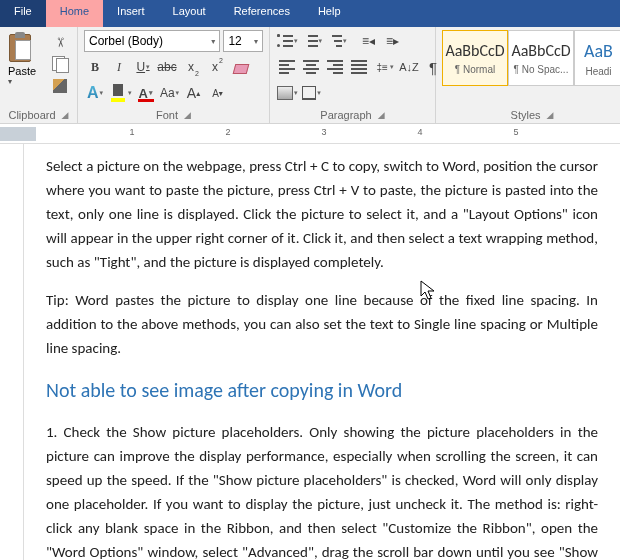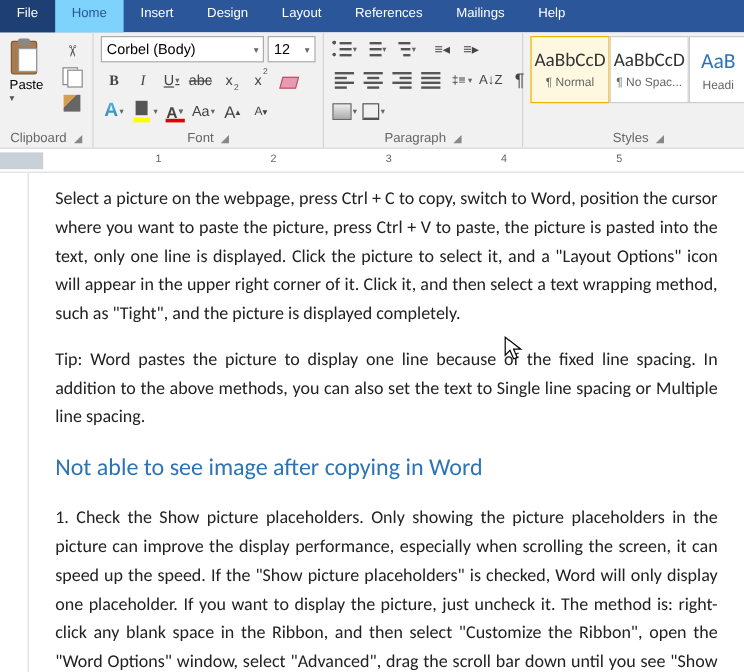--- a/index.html
+++ b/index.html
@@ -1,20 +1,20 @@
 <!DOCTYPE html>
 <html><head>
 <meta charset="utf-8">
 <style>
 *{margin:0;padding:0;box-sizing:border-box}
 body{font-family:"Segoe UI",Arial,sans-serif;font-size:12px;width:620px;height:560px;overflow:hidden;background:#fff}
 .menubar{display:flex;background:#2b579a;color:#fff;height:27px;align-items:stretch}
 .menubar .tab{padding:5px 14px;font-size:11px;cursor:pointer}
 .menubar .tab.file{background:#1e3f73}
-.menubar .tab.active{background:#7dd3fc;color:#2b579a}
+.menubar .tab.active{background:#fca5a5;color:#2b579a}
 .ribbon{display:flex;background:#f1f1f1;border-bottom:1px solid #d4d4d4;height:97px}
 .group{display:flex;flex-direction:column;border-right:1px solid #d4d4d4;padding:3px 6px 0 6px}
 .group-body{flex:1;display:flex;flex-direction:column;gap:4px}
 .group-label{text-align:center;color:#666;font-size:11px;padding:2px 0;display:flex;justify-content:center;align-items:center;gap:6px}
 .launcher{font-size:9px;color:#888;cursor:pointer}
 .row{display:flex;gap:2px;align-items:center}
 .btn{display:inline-flex;align-items:center;justify-content:center;min-width:22px;height:22px;cursor:pointer;border:1px solid transparent;color:#444}
 .sel{border:1px solid #ababab;background:#fff;height:22px;padding:0 4px;display:flex;align-items:center;justify-content:space-between;cursor:pointer}
 .sel .dd{font-size:8px;color:#666;margin-left:4px}
 .clipboard-main{display:flex;gap:4px}
@@ -87,24 +87,22 @@
 .linespace{display:flex;align-items:center;gap:1px;font-size:10px}
 .dropdown-caret{font-size:8px;color:#555}
 </style>
 </head>
 <body>
 
 <div class="menubar">
   <div class="tab file">File</div>
   <div class="tab active">Home</div>
   <div class="tab">Insert</div>
-  <div class="tab">Design</div>
   <div class="tab">Layout</div>
   <div class="tab">References</div>
-  <div class="tab">Mailings</div>
   <div class="tab">Help</div>
 
 </div>
 
 <div class="ribbon">
   <div class="group" style="width:78px">
     <div class="group-body">
       <div class="clipboard-main">
         <div class="paste">
           <div class="paste-icon">

